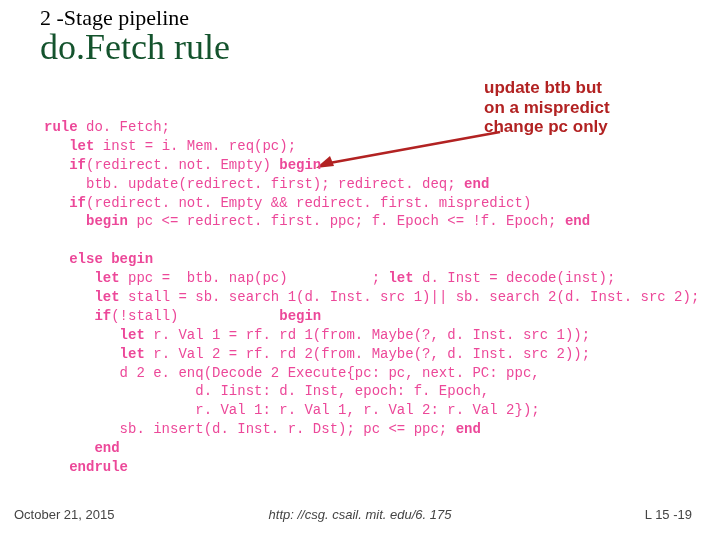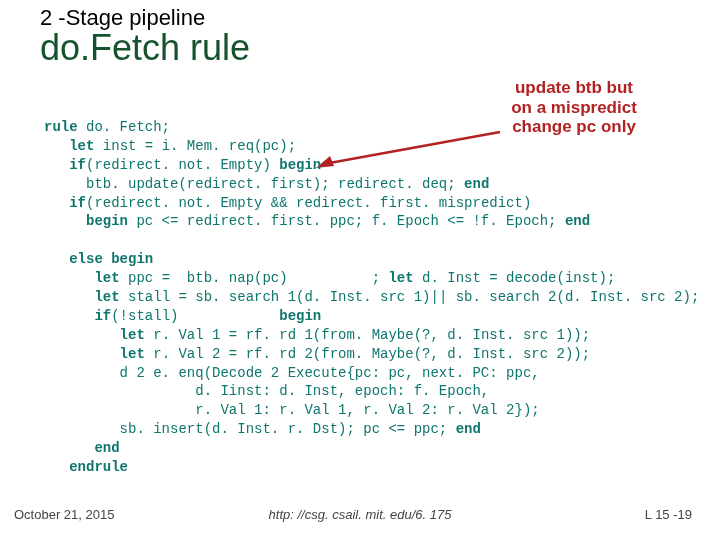--- a/index.html
+++ b/index.html
@@ -13,50 +13,51 @@
   }
   .slide {
     position: relative;
     width: 100%;
     height: 100%;
     padding: 0;
   }
   .title-block {
     padding: 6px 0 0 40px;
     line-height: 1.05;
+    font-family: Liberation Serif, serif;
   }
   .title-small {
     font-size: 22px;
     color: #000;
   }
   .title-large {
     font-size: 36px;
     color: #14532d;
   }
   .annotation {
     position: absolute;
     top: 78px;
     right: 56px;
     width: 180px;
     color: #b22222;
     font-family: "Comic Sans MS", cursive, sans-serif;
     font-weight: bold;
     font-size: 17px;
     line-height: 1.15;
-    text-align: center;
+    text-align: left;
   }
   .code-block {
     position: absolute;
     top: 118px;
     left: 44px;
     right: 28px;
     font-family: "Courier New", monospace;
     font-size: 14px;
     line-height: 1.35;
-    color: #0f766e;
+    color: #ec4899;
     white-space: pre;
   }
   .code-block b { font-weight: bold; }
   .footer {
     position: absolute;
     bottom: 18px;
     left: 0;
     right: 0;
     font-size: 13px;
     color: #444;

